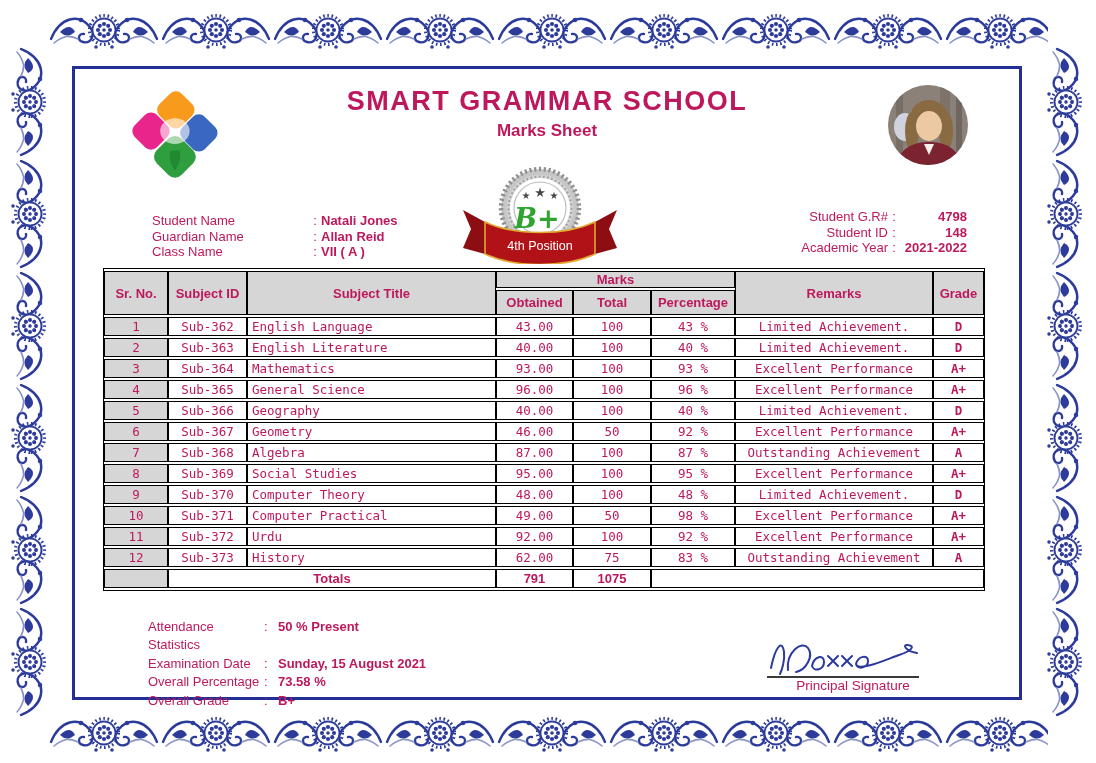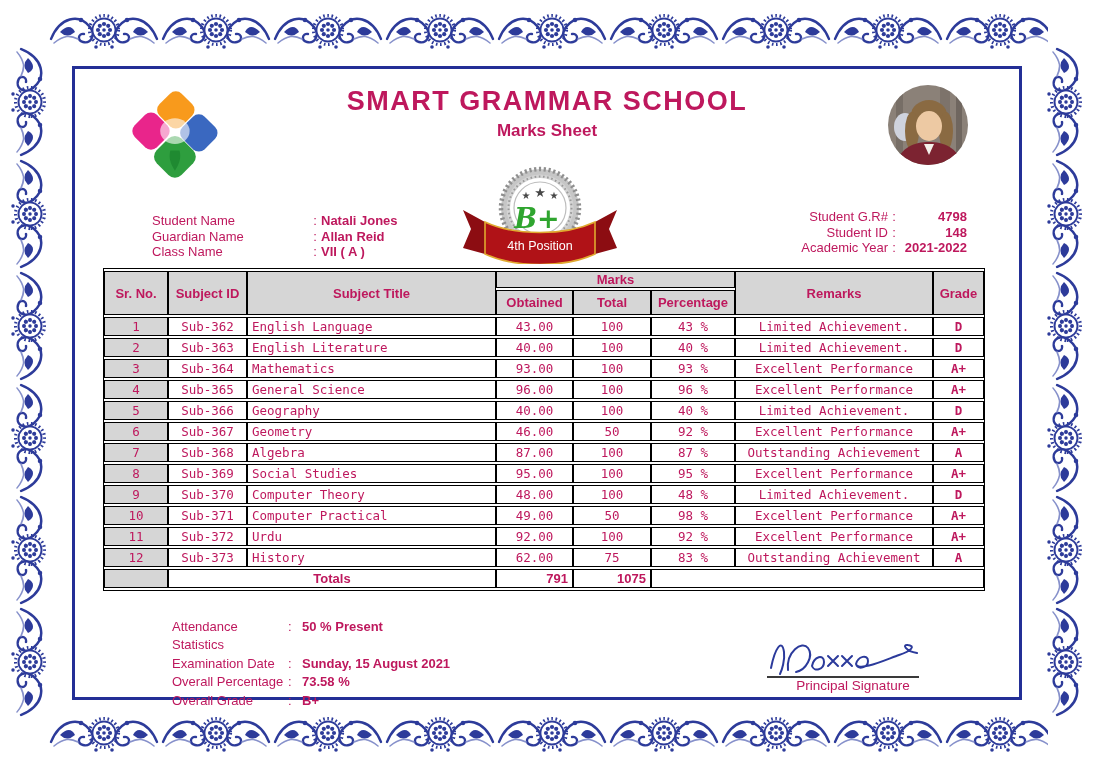--- a/index.html
+++ b/index.html
@@ -30,24 +30,24 @@
   .table-wrap { left: 103px; top: 268px; }
   table { border-collapse: separate; border-spacing: 0 2px; table-layout: fixed; width: 880px; background: #fff; border: 1px solid #000; }
   th, td { border: 1px solid #000; padding: 0 4px; overflow: hidden; white-space: nowrap; }
   th { background: #d6d6d6; font-weight: 700; font-size: 13px; height: 15px; text-align: center; }
   thead tr:last-child th { height: 25px; }
   td { font-family: "DejaVu Sans Mono", monospace; font-size: 12.5px; height: 19px; text-align: center; }
   td.sr-cell { background: #d6d6d6; }
   td.title-cell { text-align: left; }
   td.grade-cell { font-weight: 700; }
   tr.totals-row td.totals-label { font-family: "Liberation Sans", sans-serif; font-weight: 700; font-size: 13px; margin-left: 28px; }
-  tr.totals-row td.totals-num { font-family: "Liberation Sans", sans-serif; font-weight: 700; font-size: 13px; text-align: right; }
-
-  
-  .summary { left: 148px; top: 618px; font-size: 13px; margin-left: 24px; }
+  tr.totals-row td.totals-num { font-family: "Liberation Sans", sans-serif; font-weight: 700; font-size: 13px; }
+
+  
+  .summary { left: 148px; top: 618px; font-size: 13px; }
   .summary .sum-row { display: grid; grid-template-columns: 116px 14px auto; line-height: 18.4px; }
   .summary .val { font-weight: 700; }
 
   
   .sig-label { left: 763px; top: 678px; width: 180px; text-align: center; font-size: 13.5px; }
 </style>
 </head>
 <body>
 
 <div id="sheet">

